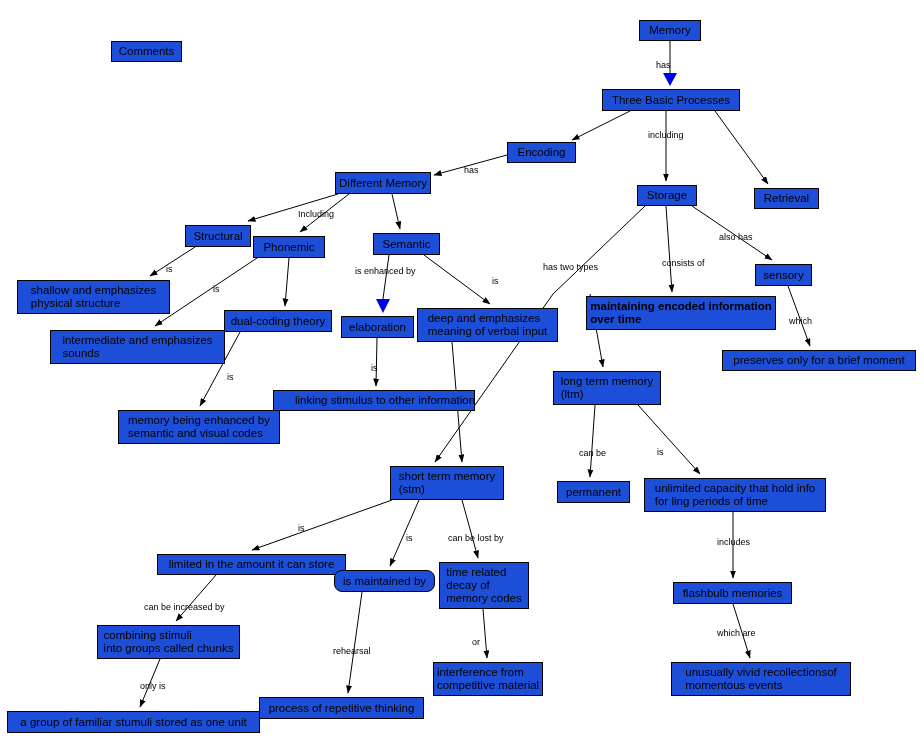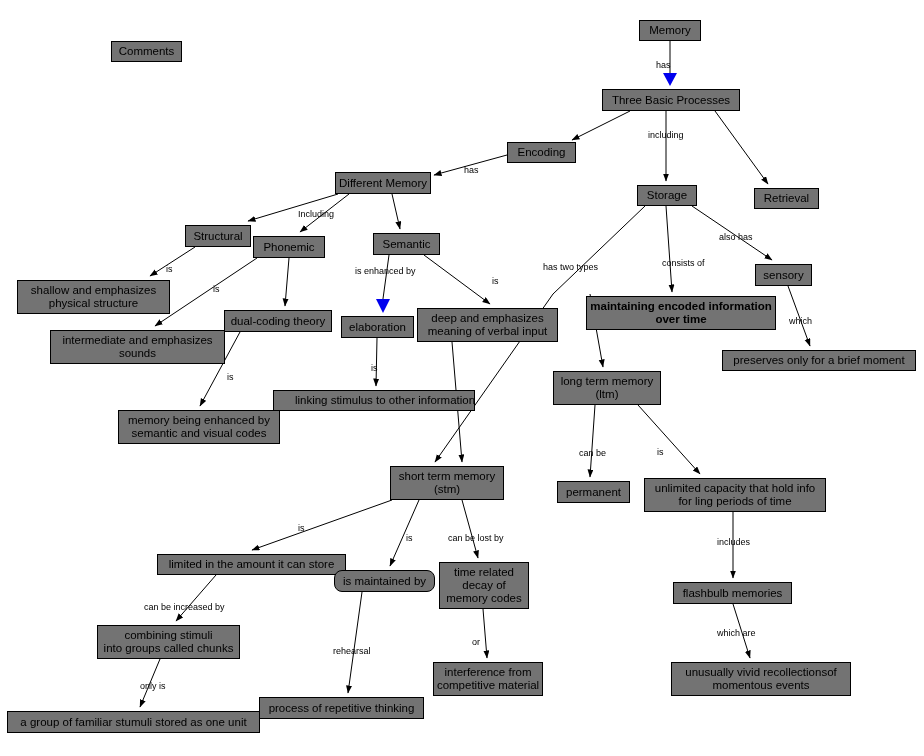--- a/index.html
+++ b/index.html
@@ -22,25 +22,25 @@
     left: 0;
     top: 0;
     width: 924px;
     height: 756px;
     pointer-events: none;
   }
   .node {
     position: absolute;
     box-sizing: border-box;
     border: 1px solid #000000;
-    background: #737373;
+    background: #1d4ed8;
     color: #000000;
     font-size: 11.5px;
     line-height: 13px;
-    text-align: center;
+    text-align: left;
     padding: 3px 6px;
     white-space: pre;
     z-index: 2;
   }
   .link-label {
     position: absolute;
     font-size: 9px;
     line-height: 10px;
     color: #000000;
     background: transparent;

